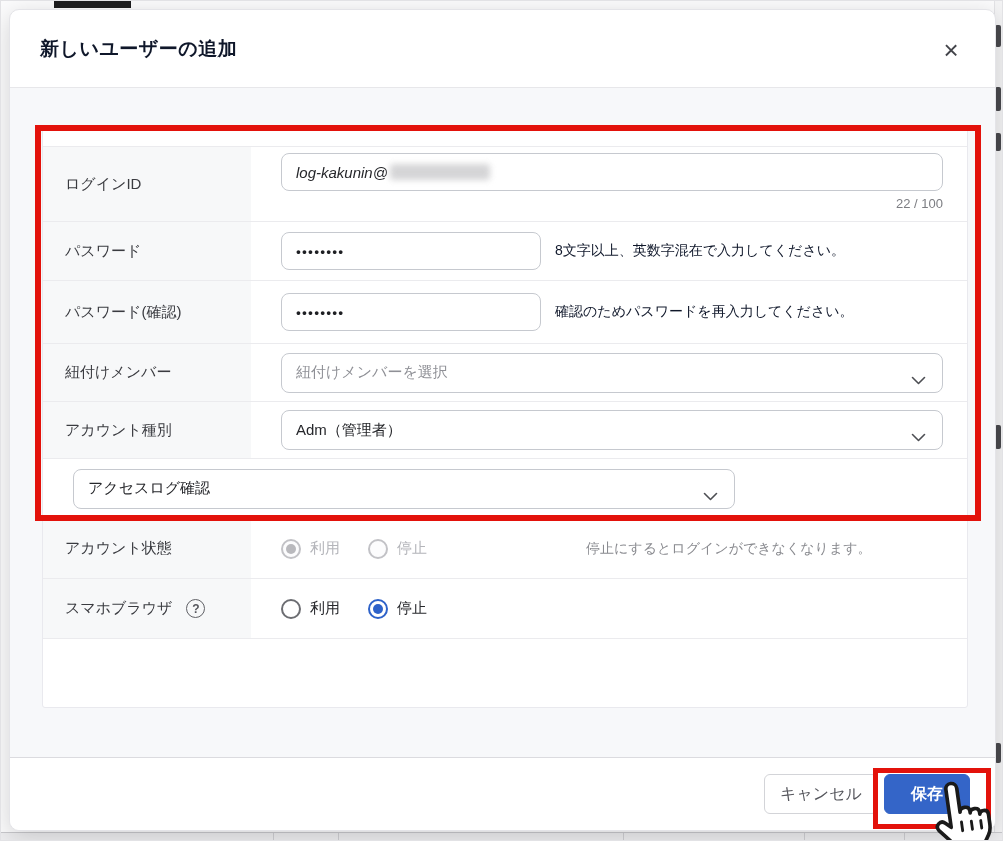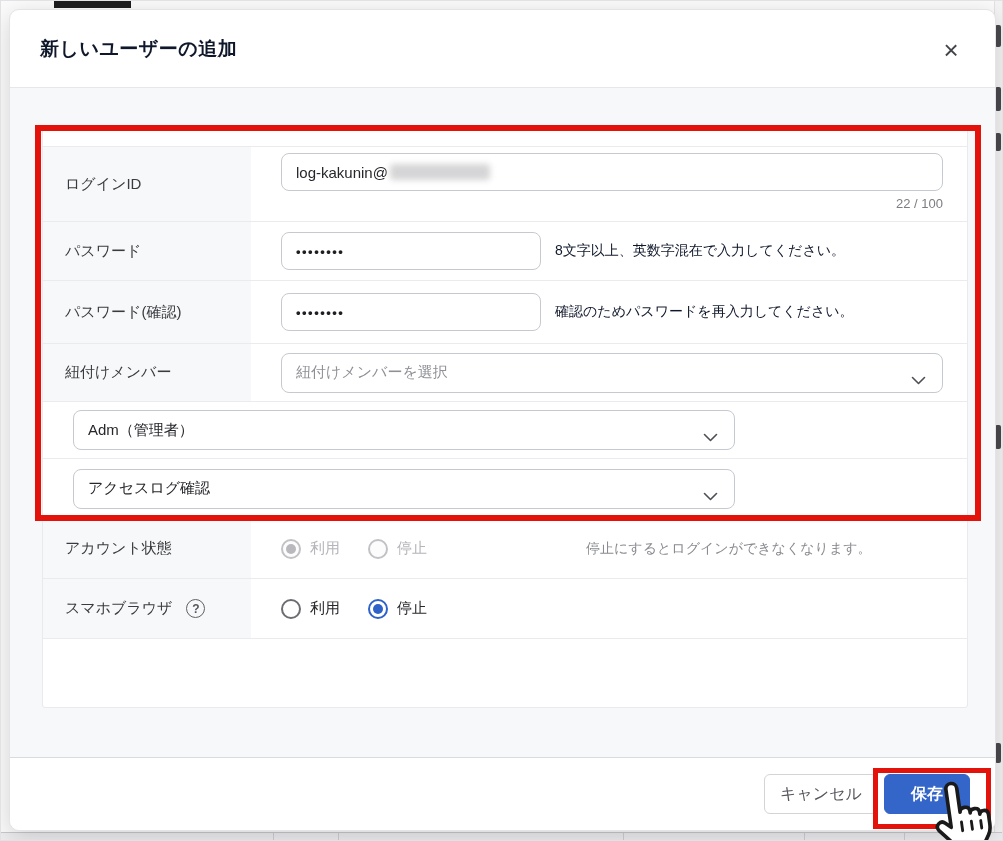--- a/index.html
+++ b/index.html
@@ -65,21 +65,21 @@
     flex:1; position:relative; display:flex; align-items:center;
     padding-left:30px; padding-right:26px;
   }
   .h-login{height:75px} .h-pwd{height:59px} .h-pwd2{height:63px}
   .h-member{height:58px} .h-type{height:57px} .h-role{height:60px}
   .h-state{height:60px} .h-lock{height:58px} .h-smart{height:60px}
 
   .text-input {
     height:38px; background:#fff; border:1px solid #c6c9cf; border-radius:8px;
     display:flex; align-items:center; padding:0 14px;
-    font-size:15px; color:#26272b;
+    font-size:15px; color:#26272b;font-style:italic;
   }
   .input-wide { width:662px; }
   .input-short { width:260px; }
   .dots { font-size:13px; letter-spacing:1.5px; color:#1e1f23; font-weight:700; }
   .redacted {
     display:inline-block; width:100px; height:16px; margin-left:2px;
     background:#c7c7c9; border-radius:3px; filter:blur(3px); opacity:.75;
   }
   .login-col { flex-direction:column; align-items:flex-start; justify-content:flex-start; }
   .login-col .text-input { margin-top:6px; }
@@ -209,20 +209,21 @@
             <span class="chev">
               <svg width="15" height="9" viewBox="0 0 15 9">
                   <polyline points="1.5,1.5 7.5,7.5 13.5,1.5" fill="none" stroke="#4d4e53" stroke-width="1.6" stroke-linecap="round" stroke-linejoin="round"></polyline>
                 </svg>
             </span>
           </div>
         </div>
       </div>
 
       <div class="row h-type">
+        <div class="row-label">アカウント種別</div>
         <div class="row-content">
           <div class="select">
             <span>Adm（管理者）</span>
             <span class="chev">
               <svg width="15" height="9" viewBox="0 0 15 9">
                   <polyline points="1.5,1.5 7.5,7.5 13.5,1.5" fill="none" stroke="#4d4e53" stroke-width="1.6" stroke-linecap="round" stroke-linejoin="round"></polyline>
                 </svg>
             </span>
           </div>
         </div>

